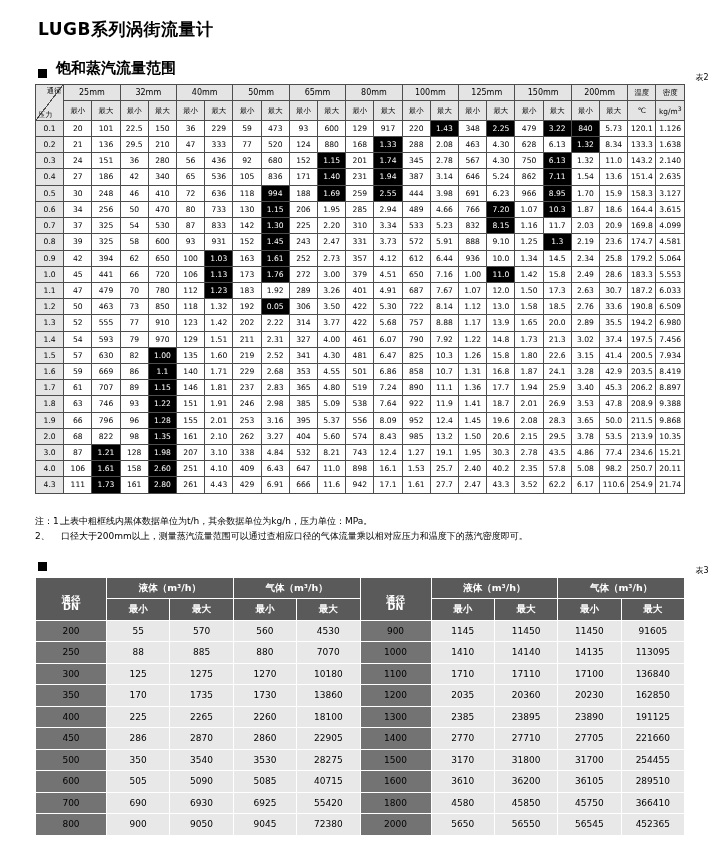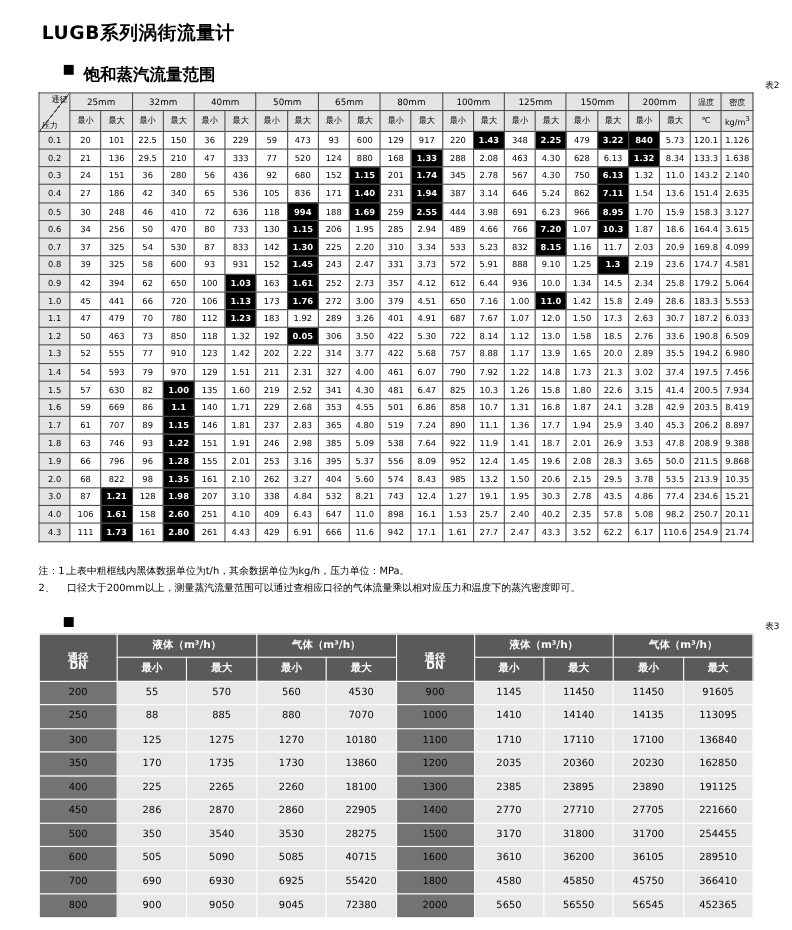--- a/index.html
+++ b/index.html
@@ -11,21 +11,21 @@
     -webkit-font-smoothing:antialiased;
   }
   .page{ width:720px; height:845px; position:relative; padding:0; box-sizing:border-box;}
 
   .title{
     font-size:17px; font-weight:bold; letter-spacing:0.5px;
     margin:18px 0 0 38px;
   }
 
   .section-head{
-    display:flex; align-items:flex-start; margin:18px 0 6px 58px;
+    display:flex; align-items:flex-end; margin:18px 0 6px 38px;
   }
   .section-head .sq{
     width:9px;height:9px;background:#000;margin-right:9px;flex:none;
   }
   .section-head .txt{ font-size:15px; font-weight:bold;}
 
   .tbl-wrap{ position:relative; margin:0 auto; width:697px;}
   .tbl-note{ position:absolute; right:0; top:-12px; font-size:8px;}
 
   table.t1{
@@ -43,21 +43,21 @@
   table.t1 thead th{ background:#e4e4e4; font-weight:normal; font-size:7.4px;}
   table.t1 .grp{ font-size:8px;}
   table.t1 .corner{ position:relative; height:30.4px; padding:0;}
   table.t1 .corner .diag{
     position:absolute; left:0; top:0; width:100%; height:100%;
     background:linear-gradient(to bottom right, transparent calc(50% - 0.5px), #4d4d4d calc(50% - 0.5px), #4d4d4d calc(50% + 0.5px), transparent calc(50% + 0.5px));
   }
   table.t1 .corner .tr{ position:absolute; right:2px; top:0px; font-size:7.2px; line-height:11px;}
   table.t1 .corner .bl{ position:absolute; left:2px; bottom:0px; font-size:7.2px; line-height:11px;}
   table.t1 td.p{ background:#e4e4e4; }
-  table.t1 td.hl{ background:#000; color:#fff; font-weight:bold;}
+  table.t1 td.hl{ background:#000; color:#fff; font-weight:normal;}
   .unit-sup{ font-size:6px; vertical-align:super;}
 
   .notes{
     width:650px; margin:20px auto 0 auto; font-size:9px; line-height:15px;
   }
   .notes div{ text-indent:0; padding-left:26px; position:relative;}
   .notes div .lbl{ position:absolute; left:0; top:0;}
 
   table.t2{
     border-collapse:collapse; width:650px; margin:0 auto;

